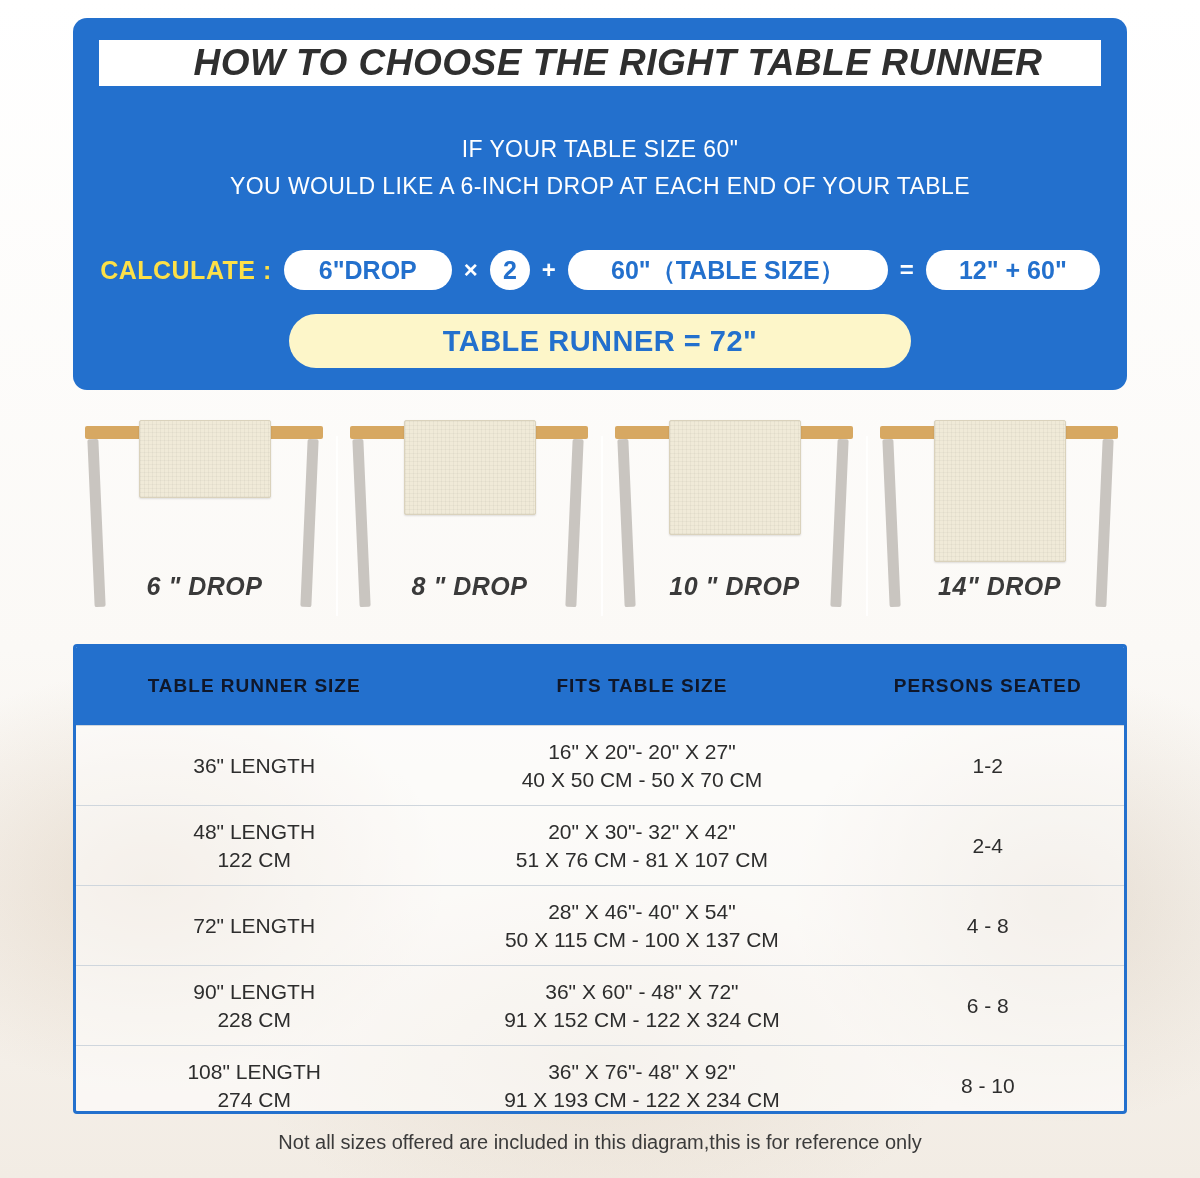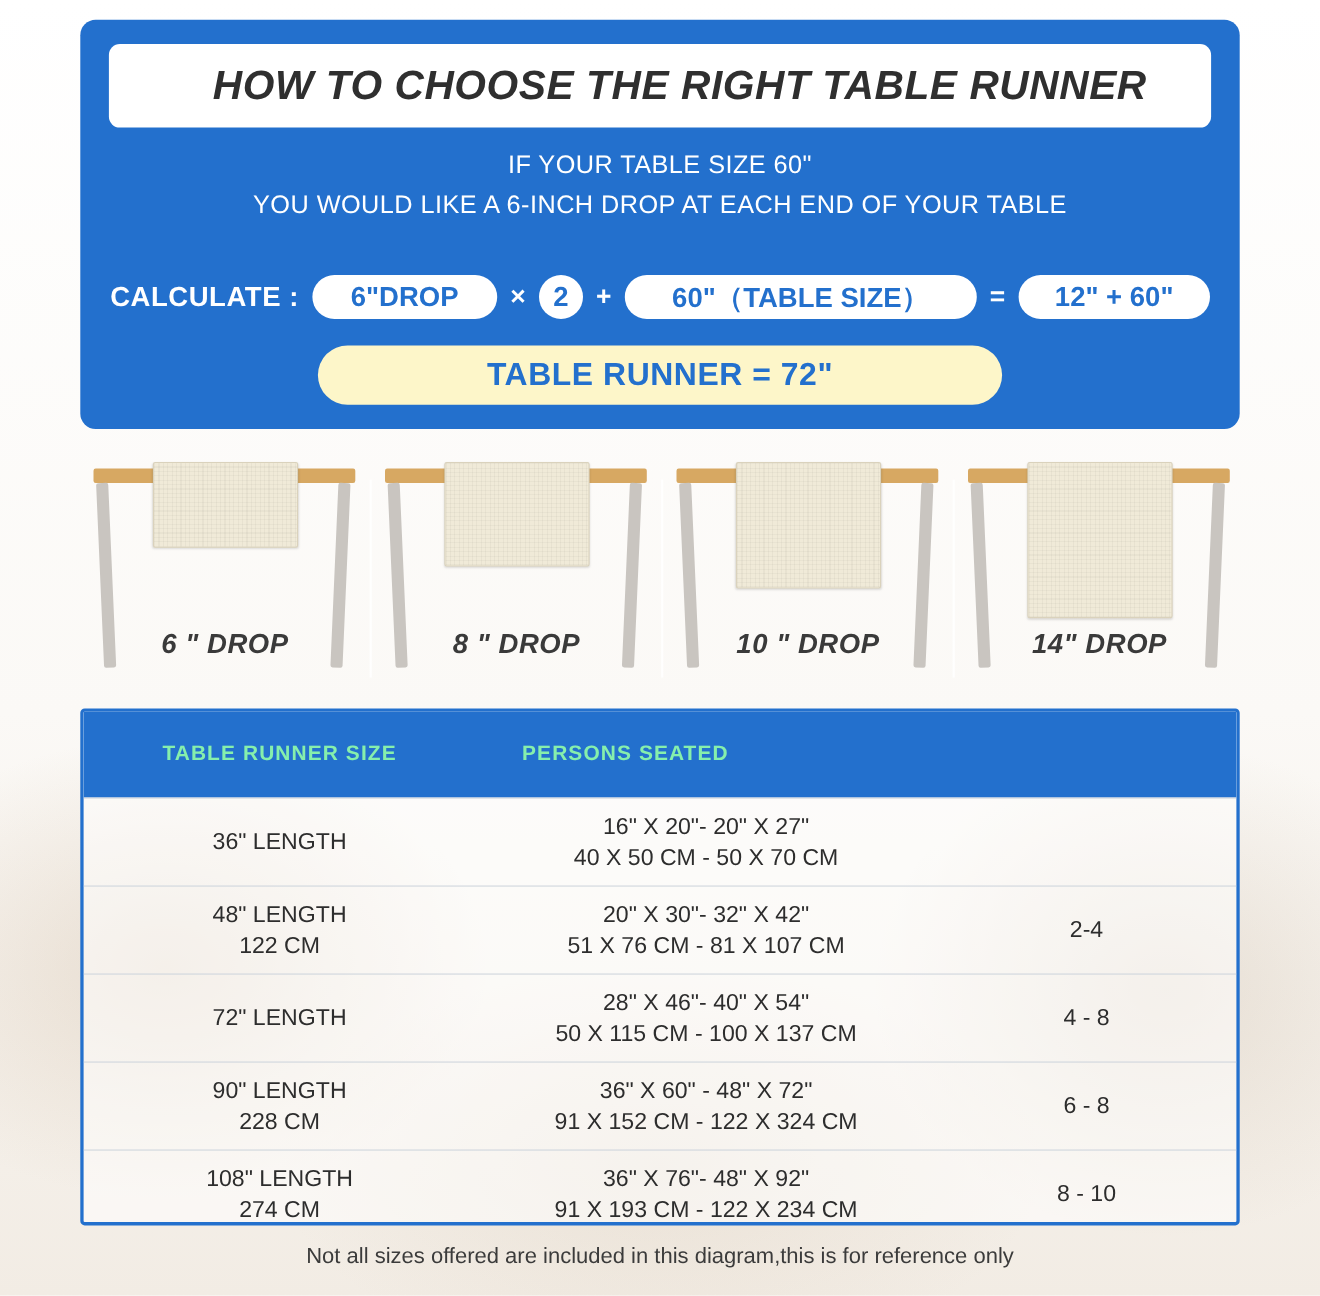--- a/index.html
+++ b/index.html
@@ -31,23 +31,23 @@
   .panel {
     position: absolute;
     left: 73px; top: 18px;
     width: 1054px; height: 372px;
     background: #2370cd;
     border-radius: 14px;
   }
   .title-plate {
     position: absolute;
     left: 26px; top: 22px;
-    width: 1002px; height: 76px;
+    width: 1002px; height: 46px;
     background: #ffffff;
-    border-radius: 10px;
+    border-radius: 0;
     display: flex; align-items: center; justify-content: center; padding-left: 36px;
   }
   .title-plate .t {
     font-size: 37px;
     font-weight: bold;
     font-style: italic;
     letter-spacing: .5px;
     color: #2f2f2f;
     white-space: nowrap;
   }
@@ -67,21 +67,21 @@
   .calc-row {
     position: absolute;
     left: 0; top: 232px;
     width: 100%;
     display: flex;
     align-items: center;
     justify-content: center;
     gap: 12px;
   }
   .calc-label {
-    color: #ffffff;
+    color: #fde047;
     font-size: 25px;
     font-weight: bold;
     letter-spacing: .5px;
   }
   .pill {
     background: #ffffff;
     color: #2370cd;
     font-weight: bold;
     border-radius: 999px;
     display: flex; align-items: center; justify-content: center;
@@ -171,21 +171,21 @@
     width: 1054px; height: 470px;
     border: 3px solid #2370cd;
     border-radius: 4px;
     background: rgba(255,255,255,0.55);
     overflow: hidden;
   }
   .thead {
     display: flex;
     height: 78px;
     background: #2370cd;
-    color: #86efac;
+    color: #0f172a;
     align-items: center;
   }
   .thead .cell {
     text-align: center;
     font-size: 19px;
     font-weight: bold;
     letter-spacing: 1px;
   }
   .c1 { width: 34%; }
   .c2 { width: 40%; }
@@ -286,31 +286,33 @@
       <div class="leg r"></div>
       <div class="runner" id="runner3" style="height: 142px;"></div>
       <div class="drop-label">14" DROP</div>
     </div>
   </div>
 
   <div class="table-wrap">
 
     <div class="thead">
       <div class="cell c1">TABLE RUNNER SIZE</div>
+      <div class="cell c2">FITS TABLE SIZE</div>
       <div class="cell c3">PERSONS SEATED</div>
     </div>
 
     <div class="trow">
       <div class="cell c1 two-line runner-size">
         <span>36" LENGTH</span>
       </div>
       <div class="cell c2 two-line fits">
         <span>16" X 20"- 20" X 27"</span>
         <span>40 X 50 CM - 50 X 70 CM</span>
       </div>
+      <div class="cell c3 seated">1-2</div>
     </div>
 
     <div class="trow">
       <div class="cell c1 two-line runner-size">
         <span>48" LENGTH</span>
         <span>122 CM</span>
       </div>
       <div class="cell c2 two-line fits">
         <span>20" X 30"- 32" X 42"</span>
         <span>51 X 76 CM - 81 X 107 CM</span>

